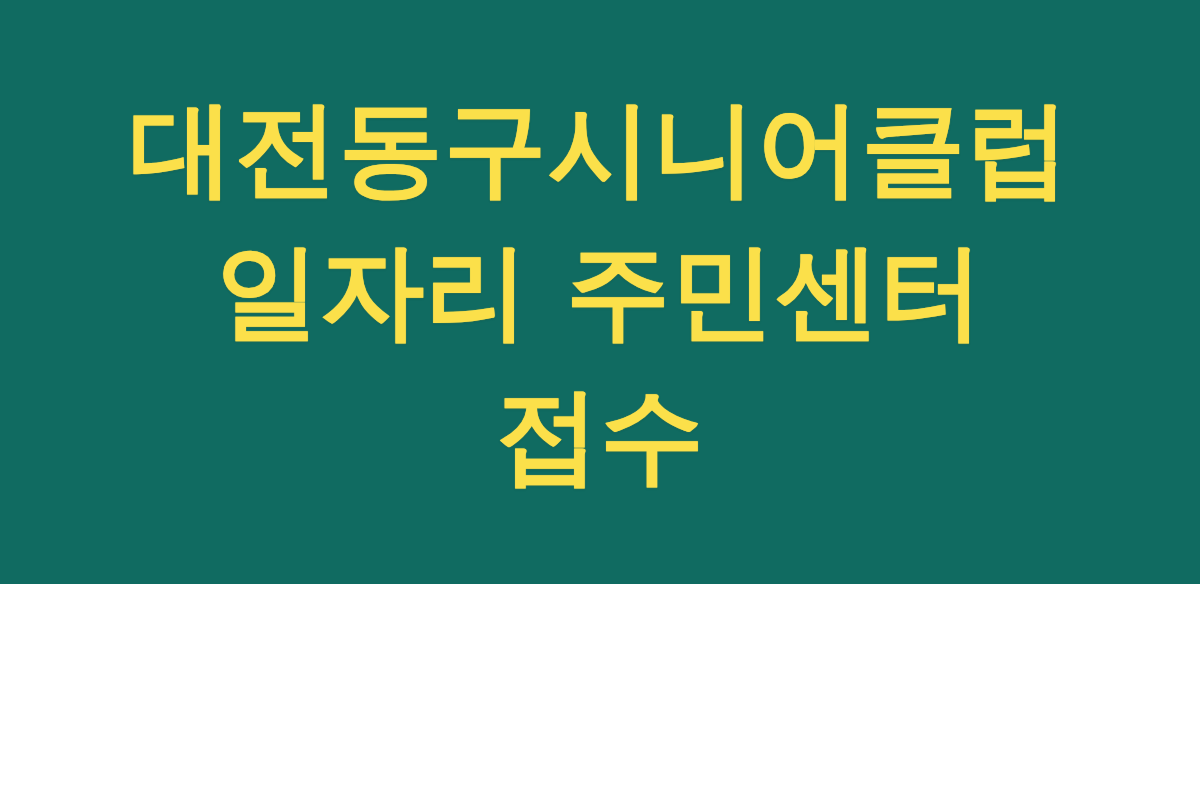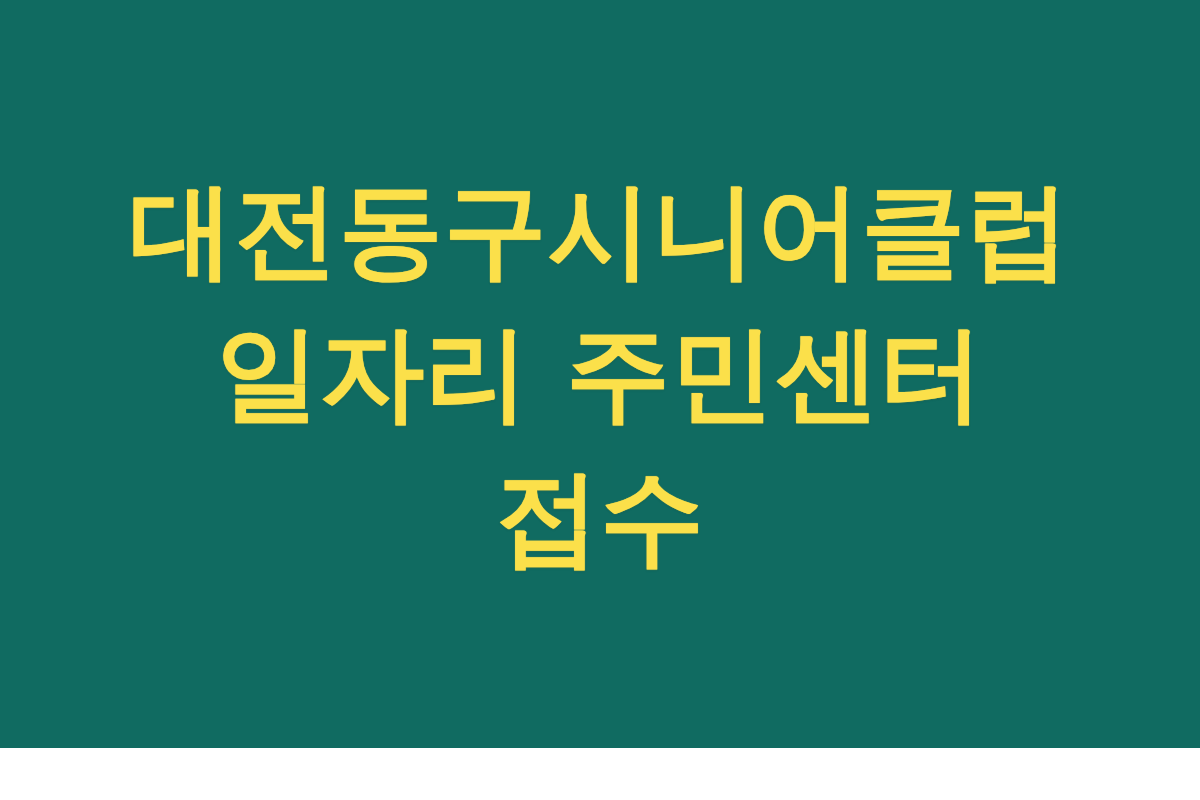--- a/index.html
+++ b/index.html
@@ -12,21 +12,21 @@
     width: 1200px;
     height: 800px;
     overflow: hidden;
     font-family: "DejaVu Sans", "Liberation Sans", sans-serif;
   }
 
   .banner {
     position: relative;
     box-sizing: border-box;
     width: 1200px;
-    height: 748px;
+    height: 584px;
     display: flex;
     align-items: center;
     justify-content: center;
     background-color: #106B61;
   }
 
   .banner-text {
     display: block;
     width: 980px;
     margin: 0;

